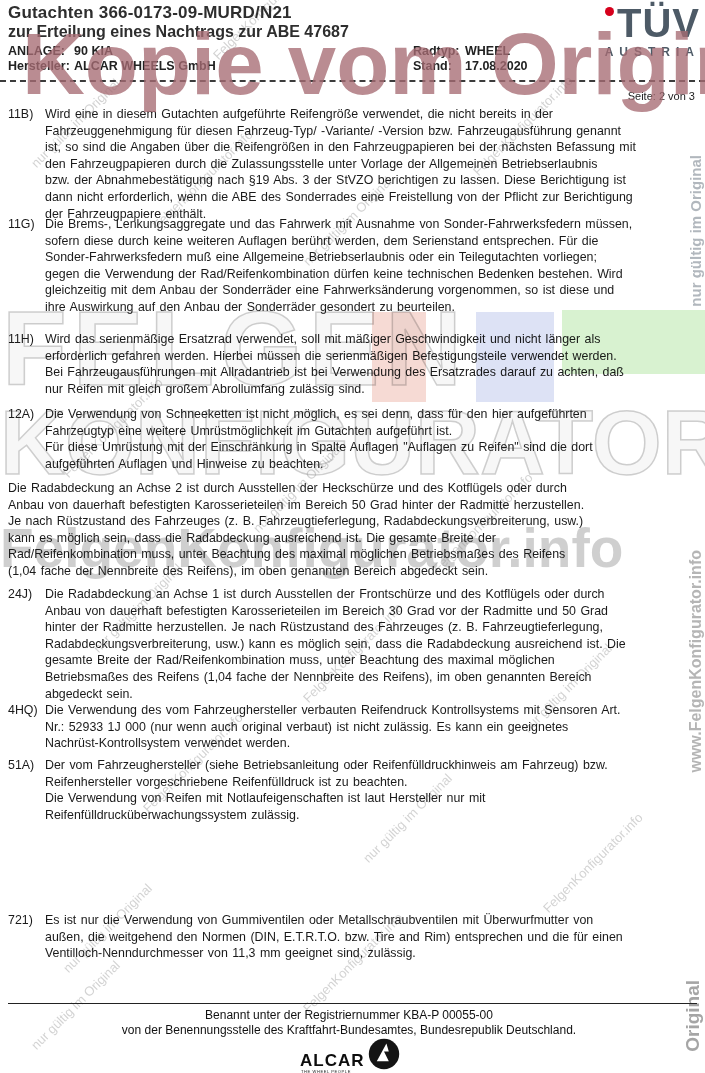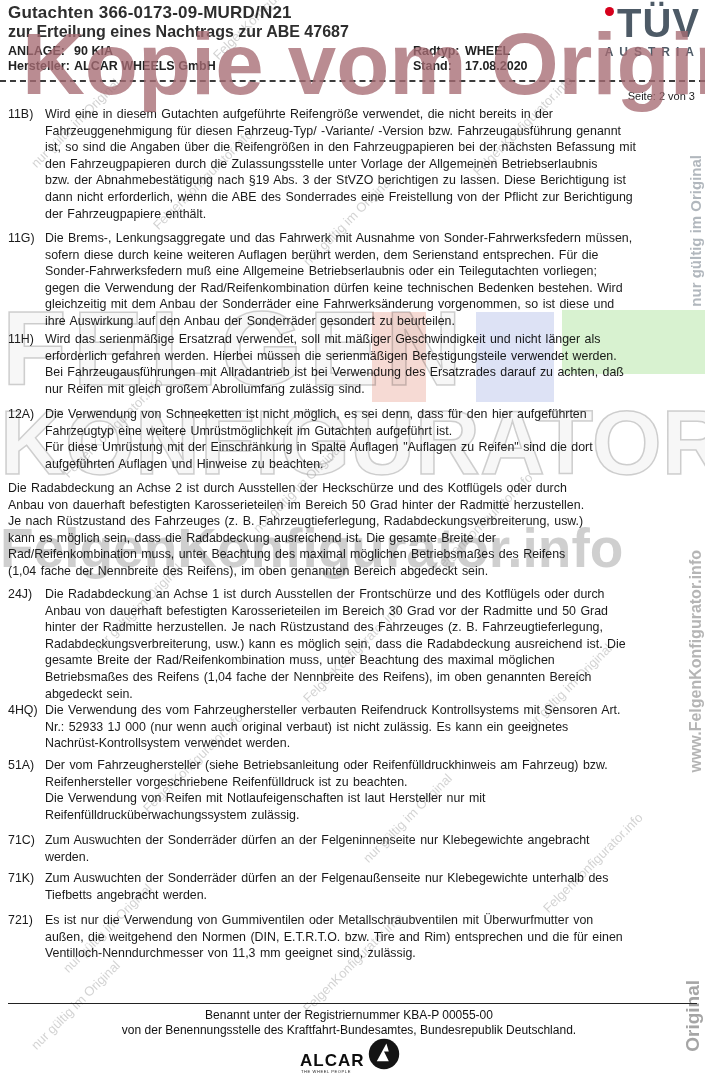--- a/index.html
+++ b/index.html
@@ -130,21 +130,21 @@
   <div class="para" style="top:106px">
     <div class="para-label">11B)</div>
     <div class="para-text">Wird eine in diesem Gutachten aufgeführte Reifengröße verwendet, die nicht bereits in der
 Fahrzeuggenehmigung für diesen Fahrzeug-Typ/ -Variante/ -Version bzw. Fahrzeugausführung genannt
 ist, so sind die Angaben über die Reifengrößen in den Fahrzeugpapieren bei der nächsten Befassung mit
 den Fahrzeugpapieren durch die Zulassungsstelle unter Vorlage der Allgemeinen Betriebserlaubnis
 bzw. der Abnahmebestätigung nach §19 Abs. 3 der StVZO berichtigen zu lassen. Diese Berichtigung ist
 dann nicht erforderlich, wenn die ABE des Sonderrades eine Freistellung von der Pflicht zur Berichtigung
 der Fahrzeugpapiere enthält.</div>
   </div>
-  <div class="para" style="top:230px">
+  <div class="para" style="top:216px">
     <div class="para-label">11G)</div>
     <div class="para-text">Die Brems-, Lenkungsaggregate und das Fahrwerk mit Ausnahme von Sonder-Fahrwerksfedern müssen,
 sofern diese durch keine weiteren Auflagen berührt werden, dem Serienstand entsprechen. Für die
 Sonder-Fahrwerksfedern muß eine Allgemeine Betriebserlaubnis oder ein Teilegutachten vorliegen;
 gegen die Verwendung der Rad/Reifenkombination dürfen keine technischen Bedenken bestehen. Wird
 gleichzeitig mit dem Anbau der Sonderräder eine Fahrwerksänderung vorgenommen, so ist diese und
 ihre Auswirkung auf den Anbau der Sonderräder gesondert zu beurteilen.</div>
   </div>
   <div class="para" style="top:331px">
     <div class="para-label">11H)</div>
@@ -184,30 +184,20 @@
 Nr.: 52933 1J 000 (nur wenn auch original verbaut) ist nicht zulässig. Es kann ein geeignetes
 Nachrüst-Kontrollsystem verwendet werden.</div>
   </div>
   <div class="para" style="top:757px">
     <div class="para-label">51A)</div>
     <div class="para-text">Der vom Fahrzeughersteller (siehe Betriebsanleitung oder Reifenfülldruckhinweis am Fahrzeug) bzw.
 Reifenhersteller vorgeschriebene Reifenfülldruck ist zu beachten.
 Die Verwendung von Reifen mit Notlaufeigenschaften ist laut Hersteller nur mit
 Reifenfülldrucküberwachungssystem zulässig.</div>
   </div>
-  <div class="para" style="top:832px">
-    <div class="para-label">71C)</div>
-    <div class="para-text">Zum Auswuchten der Sonderräder dürfen an der Felgeninnenseite nur Klebegewichte angebracht
-werden.</div>
-  </div>
-  <div class="para" style="top:870px">
-    <div class="para-label">71K)</div>
-    <div class="para-text">Zum Auswuchten der Sonderräder dürfen an der Felgenaußenseite nur Klebegewichte unterhalb des
-Tiefbetts angebracht werden.</div>
-  </div>
   <div class="para" style="top:912px">
     <div class="para-label">721)</div>
     <div class="para-text">Es ist nur die Verwendung von Gummiventilen oder Metallschraubventilen mit Überwurfmutter von
 außen, die weitgehend den Normen (DIN, E.T.R.T.O. bzw. Tire and Rim) entsprechen und die für einen
 Ventilloch-Nenndurchmesser von 11,3 mm geeignet sind, zulässig.</div>
   </div>
 
   <div class="hl" id="hl-pink"></div>
   <div class="hl" id="hl-blue"></div>
   <div class="hl" id="hl-green"></div>

